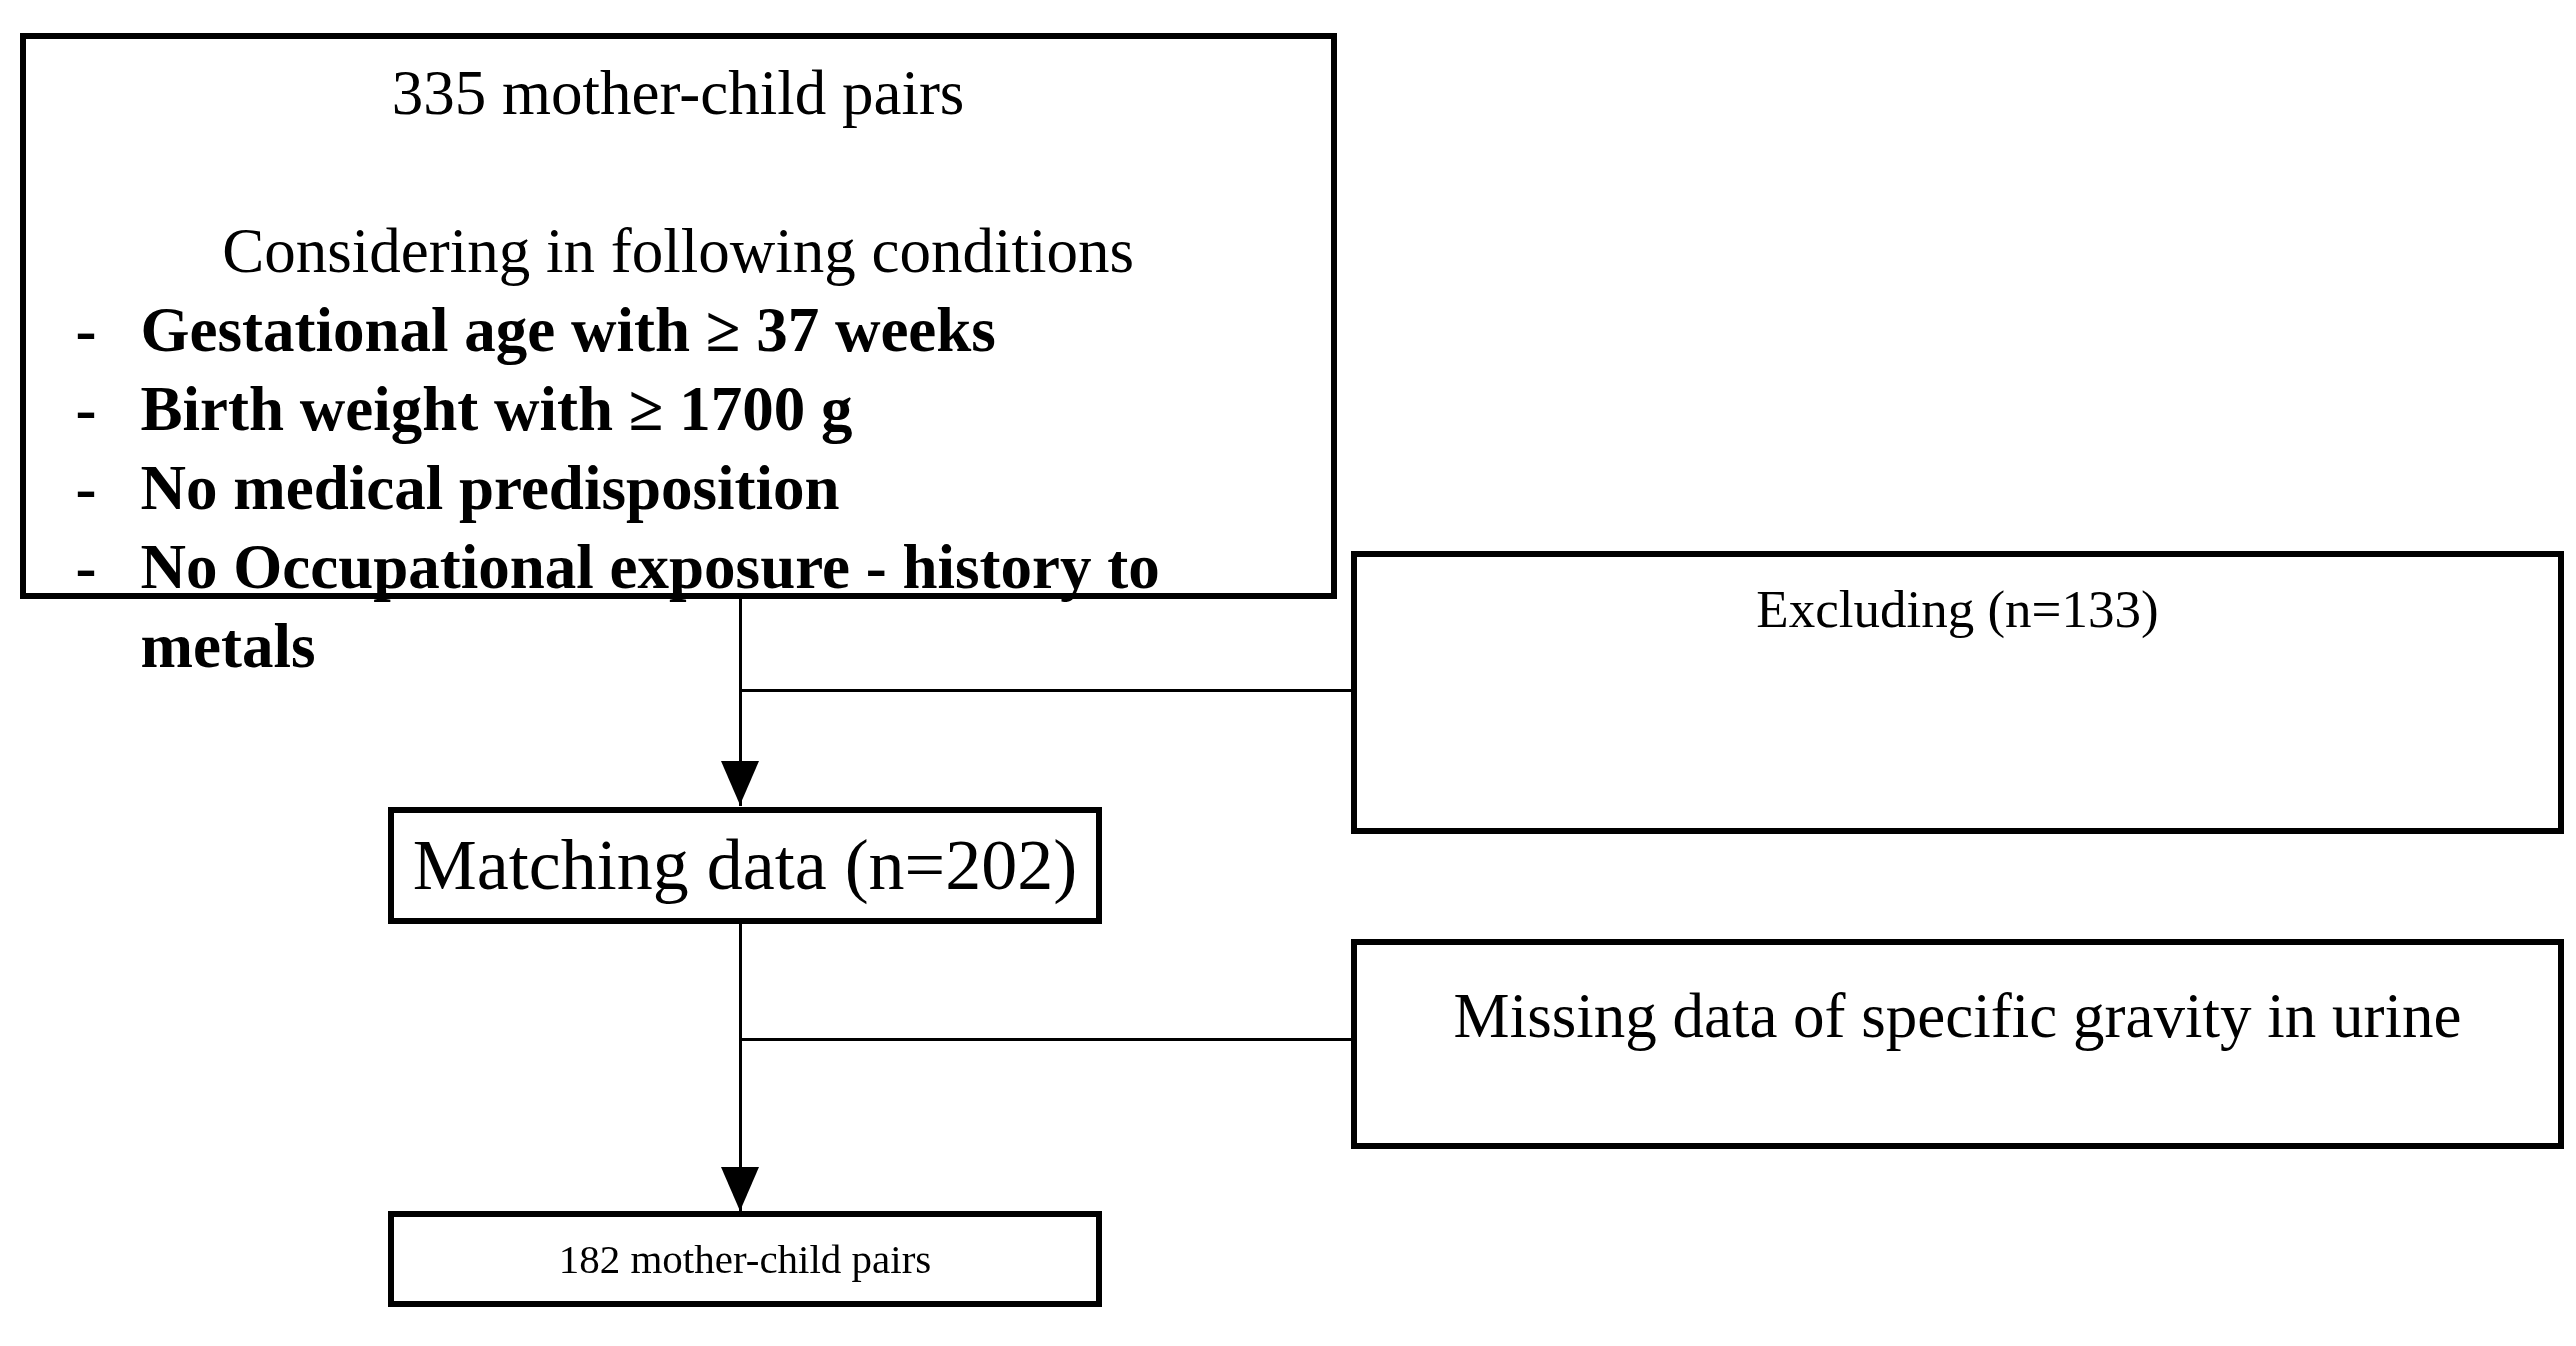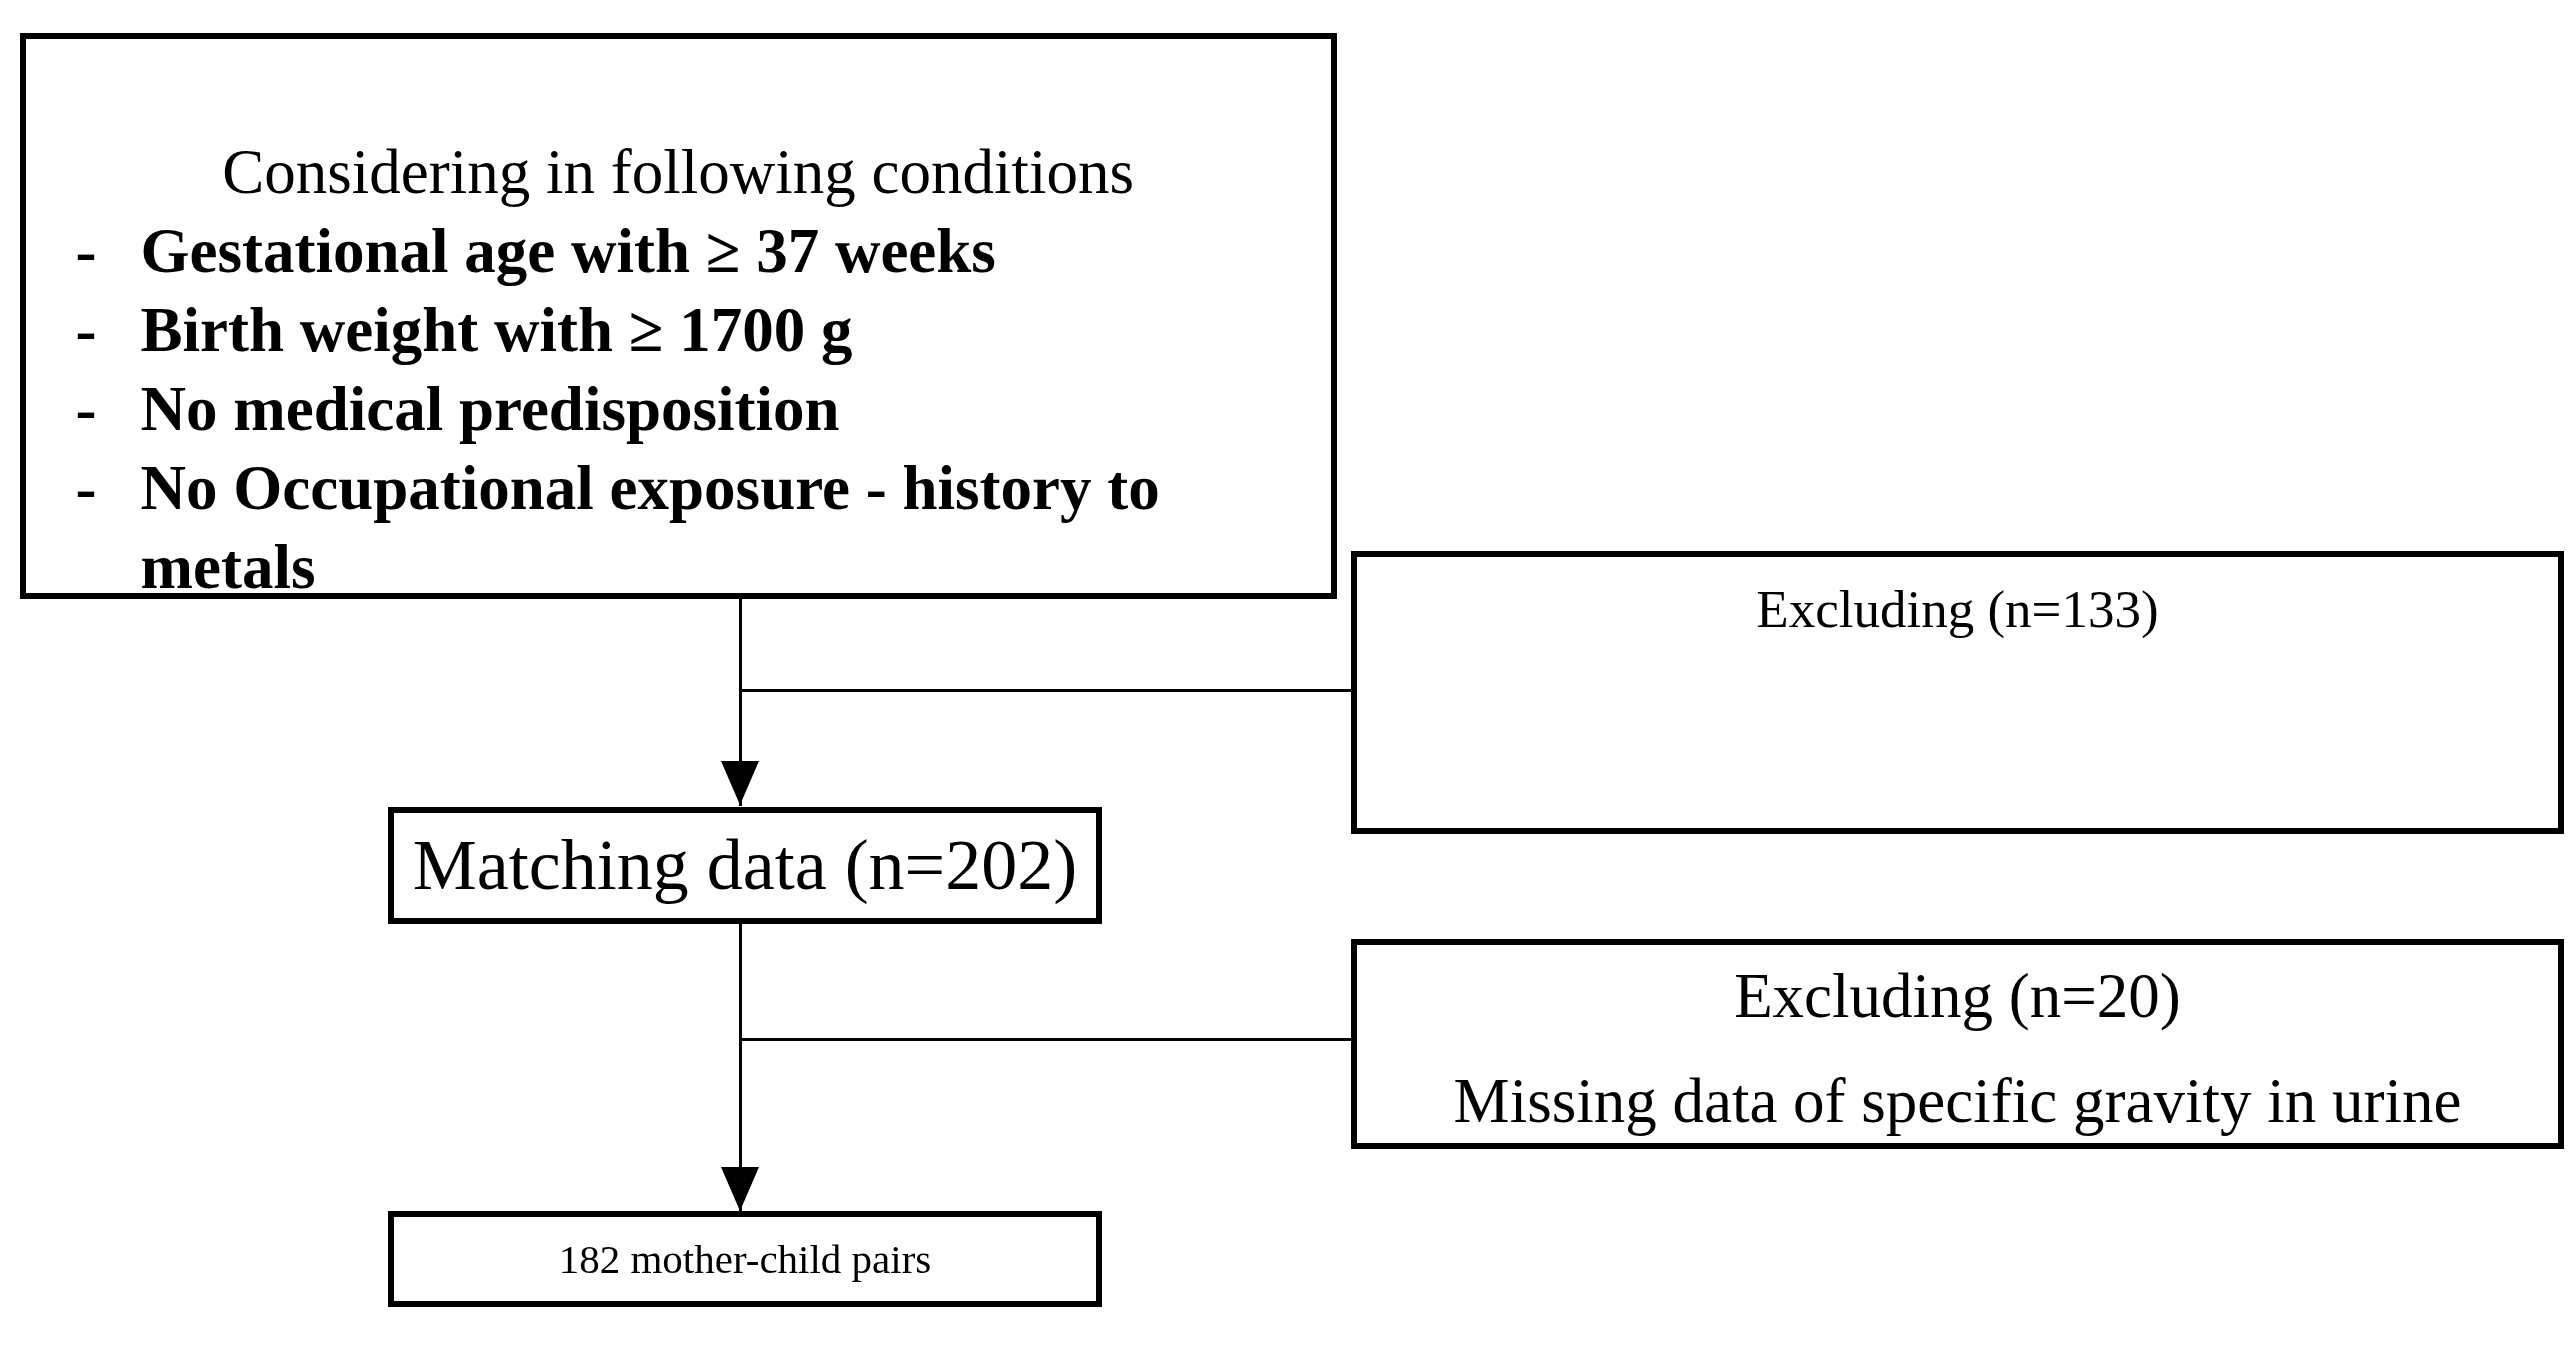--- a/index.html
+++ b/index.html
@@ -106,20 +106,21 @@
   }
   .arrow-1 { left: 721px; top: 761px; }
   .arrow-2 { left: 721px; top: 1167px; }
 </style>
 </head>
 <body>
 
 <div class="canvas">
 
   <div class="node box-eligibility">
+    <div class="center-line">335 mother-child pairs</div>
     <div class="spacer-line"></div>
     <div class="center-line">Considering in following conditions</div>
     <ul class="cond-list">
       <li class="cond-item">
         <span class="cond-dash">-</span>
         <span class="cond-text">Gestational age with ≥ 37 weeks</span>
       </li>
       <li class="cond-item">
         <span class="cond-dash">-</span>
         <span class="cond-text">Birth weight with ≥ 1700 g</span>
@@ -145,21 +146,20 @@
 
   <div class="node box-matching">
     <span>Matching data (n=202)</span>
   </div>
 
   <div class="connector vline-2"></div>
   <div class="connector hline-2"></div>
   <div class="arrowhead arrow-2"></div>
 
   <div class="node box-excluding-2">
-    <div class="excl-title">Excluding (n=20)</div>
     <div class="excl-reason">Missing data of specific gravity in urine</div>
   </div>
 
   <div class="node box-final">
     <span>182 mother-child pairs</span>
   </div>
 
 </div>
 
 

